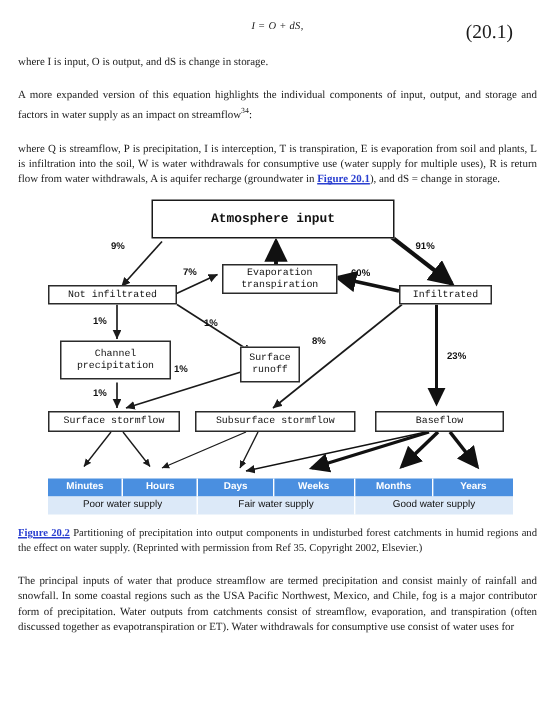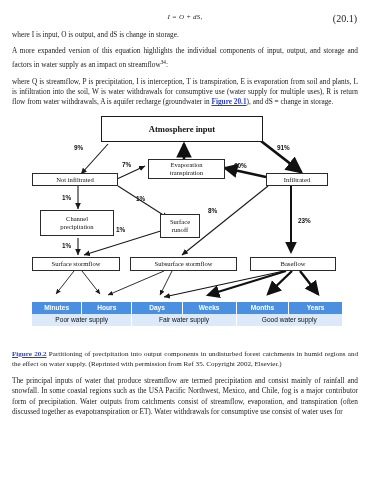--- a/index.html
+++ b/index.html
@@ -21,76 +21,76 @@
     position: relative;
     box-sizing: border-box;
     padding: 8px 12px 0 12px;
   }
 
   
   p.para {
     font-size: 7.3px;
     line-height: 10.4px;
     text-align: justify;
-    margin: 0 0 6px 0;
+    margin: 12px 0 6px 0;
   }
   .eq-row {
     position: relative;
     margin: 5px 0 6px 0;
     height: 11px;
   }
   .eq-body {
     text-align: center;
     font-size: 7px;
     font-style: italic;
     letter-spacing: 0.2px;
     font-family: "Liberation Serif", serif;
   }
   .eq-num {
     position: absolute;
-    right: 1px;
+    right: 16px;
     top: 0;
-    font-size: 10px;
+    font-size: 13px;
     font-style: normal;
     text-align: center;
   }
   sup.ref { font-size: 5.2px; vertical-align: super; }
   a.xref {
     color: #2a3fd0;
     text-decoration: underline;
     font-style: normal;
     font-weight: bold;
   }
   a.figlink {
     color: #2a3fd0;
     text-decoration: underline;
     font-weight: bold;
   }
   .caption {
     font-size: 7.1px;
     line-height: 10px;
     text-align: justify;
-    margin: 20px 0 7px 0;
+    margin: 4px 0 7px 0;
   }
 
   
   .figure {
     position: relative;
     width: 346px;
     height: 215px;
     margin: 2px 0 0 0;
   }
   .figure svg { position: absolute; left: 0; top: 0; }
 
   .dbox {
     position: absolute;
     box-sizing: border-box;
     border: 1px solid #2b2b2b;
     background: #ffffff;
-    font-family: Liberation Serif, serif;
+    font-family: Liberation Mono, monospace;
     font-size: 6.6px;
     line-height: 7.6px;
     color: #111;
     display: flex;
     align-items: center;
     justify-content: center;
     text-align: center;
     padding: 1px 2px;
     z-index: 3;
   }

